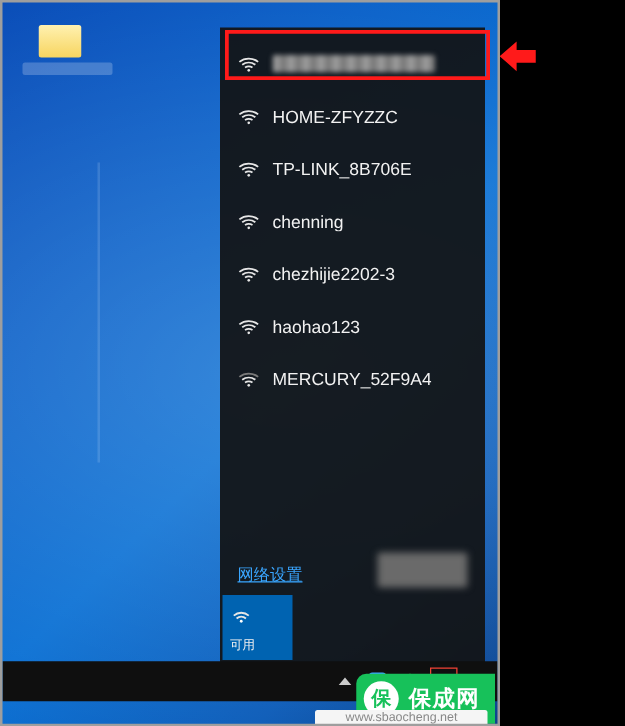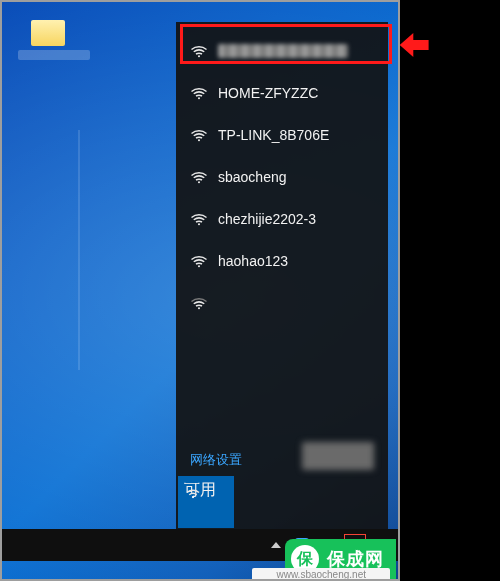--- a/index.html
+++ b/index.html
@@ -106,41 +106,42 @@
   .wifi-dim { stroke: #7a7a7a; }
 
   .settings-row {
     padding: 4px 14px 6px;
     font-size: 13px;
     color: #3aa6ff;
     display: flex;
     align-items: center;
     justify-content: space-between;
   }
-  .settings-link { cursor: pointer; }
+  .settings-link { cursor: pointer; text-decoration: underline; }
   .settings-meta {
     width: 72px; height: 28px;
     background: #6a6a6a;
     filter: blur(3px);
     border-radius: 2px;
     margin-top: -8px;
   }
 
   .quick-actions {
     display: flex;
     gap: 2px;
     padding: 0 0 2px 2px;
   }
   .qa-tile {
     width: 56px; height: 52px;
     background: #2b2b2b;
     color: #f0f0f0;
-    font-size: 16px;
+    font-size: 10px;
     display: flex;
     flex-direction: column;
+    justify-content: flex-end;
     box-sizing: border-box;
     padding: 4px 6px 5px;
     cursor: pointer;
     position: relative;
   }
   .qa-tile.on { background: #0063b1; }
   .qa-ico {
     position: absolute;
     top: 6px; left: 6px;
     width: 18px; height: 18px;
@@ -296,21 +297,21 @@
   </svg>
           <span class="name-text">TP-LINK_8B706E</span>
         </div>
         <div class="wifi-item">
           <svg class="wifi-icon" viewBox="0 0 24 24">
     <path class="wifi-arc " d="M2 10a16 16 0 0 1 20 0"></path>
     <path class="wifi-arc " d="M5 13a12 12 0 0 1 14 0"></path>
     <path class="wifi-arc " d="M8 16a8 8 0 0 1 8 0"></path>
     <circle cx="12" cy="19" r="1.4" fill="#e6e6e6"></circle>
   </svg>
-          <span class="name-text">sbaocheng</span>
+          <span class="name-text">chenning</span>
         </div>
         <div class="wifi-item">
           <svg class="wifi-icon" viewBox="0 0 24 24">
     <path class="wifi-arc " d="M2 10a16 16 0 0 1 20 0"></path>
     <path class="wifi-arc " d="M5 13a12 12 0 0 1 14 0"></path>
     <path class="wifi-arc " d="M8 16a8 8 0 0 1 8 0"></path>
     <circle cx="12" cy="19" r="1.4" fill="#e6e6e6"></circle>
   </svg>
           <span class="name-text">chezhijie2202-3</span>
         </div>
@@ -323,20 +324,21 @@
   </svg>
           <span class="name-text">haohao123</span>
         </div>
         <div class="wifi-item">
           <svg class="wifi-icon" viewBox="0 0 24 24">
     <path class="wifi-arc wifi-dim" d="M2 10a16 16 0 0 1 20 0"></path>
     <path class="wifi-arc " d="M5 13a12 12 0 0 1 14 0"></path>
     <path class="wifi-arc " d="M8 16a8 8 0 0 1 8 0"></path>
     <circle cx="12" cy="19" r="1.4" fill="#e6e6e6"></circle>
   </svg>
+          <span class="name-text">MERCURY_52F9A4</span>
         </div>
       </div>
 
     <div class="settings-row">
       <span class="settings-link">网络设置</span>
       <span class="settings-meta"></span>
     </div>
 
     <div class="quick-actions">
       <div class="qa-tile on">

